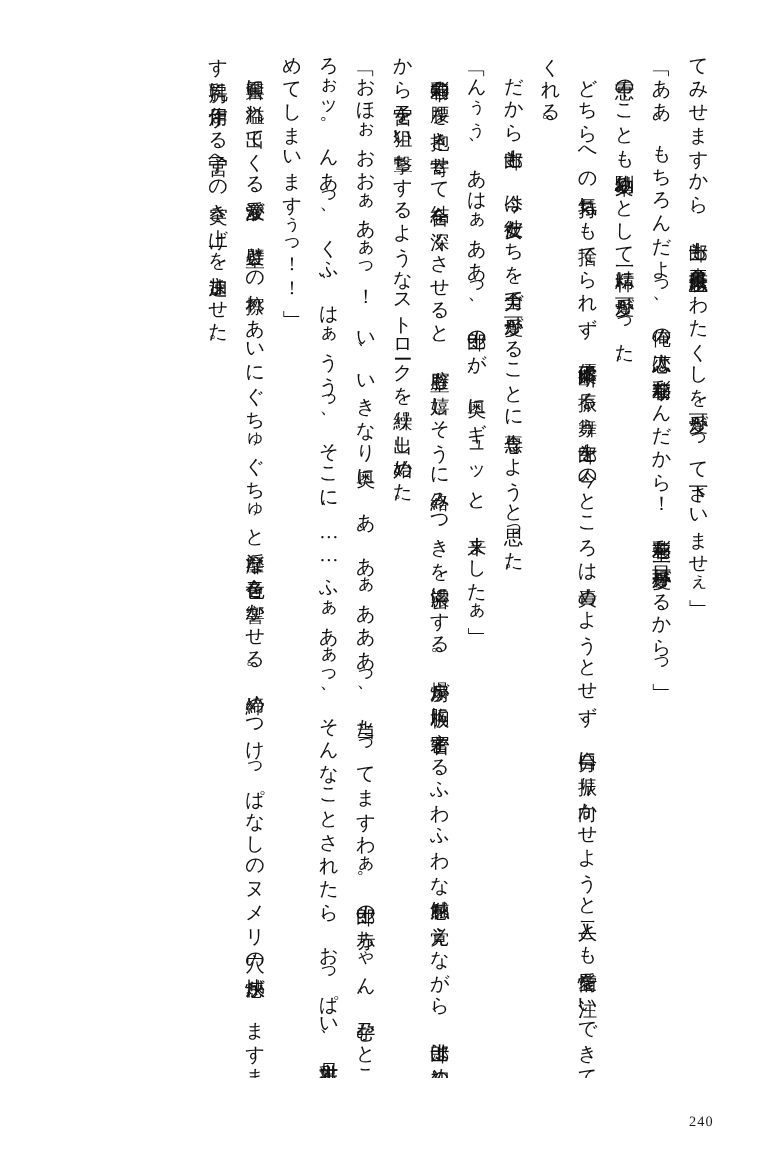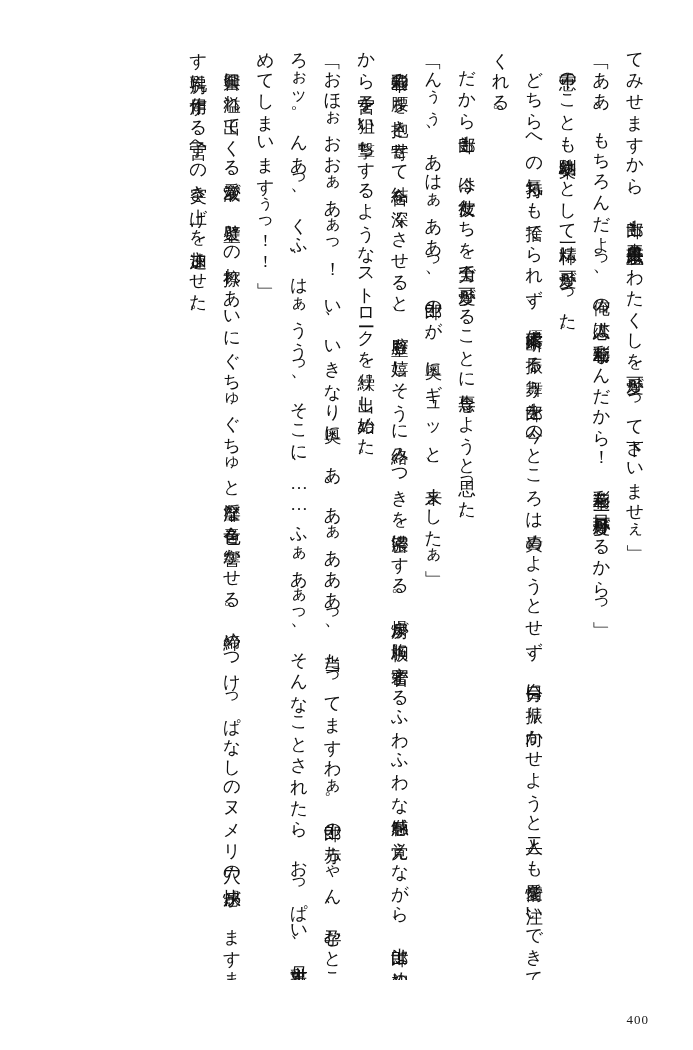--- a/index.html
+++ b/index.html
@@ -66,15 +66,15 @@
     <p class="indent">「ああ、もちろんだよっ、俺の恋人は彩莉華なんだから！　彩莉華を目一杯可愛がるからっ」</p>
     <p>　千恵のことも幼馴染みとして精一杯に可愛がった。</p>
     <p>　どちらへの気持ちも捨てられず、優柔不断に振る舞う士郎を今のところは責めようとせず、自分に振り向かせようと二人とも愛情を注いできてくれる。</p>
     <p>　だから士郎も、今は彼女たちを全力で可愛がることに専念しようと思った。</p>
     <p class="indent">「んぅぅ、あはぁああっ、士郎のが、奥にギュッと、来ましたぁ」</p>
     <p>　彩莉華の腰を抱き寄せて結合を深くさせると、膣壁も嬉しそうに絡みつきを濃密にする。爆房が胸板に密着するふわふわな感触を覚えながら、士郎は初めから子宮を狙い撃ちするようなストロークを繰り出し始めた。</p>
     <p class="indent">「おほぉおおぁあぁっ！　い、いきなり奥に、あ、あぁあああっ、当たってますわぁ。士郎の赤ちゃん、孕むところぉッ。んあっ、くふ、はぁううっ、そこに、……ふぁあぁっ、そんなことされたら、おっぱい、母乳出す準備始めてしまいますぅっ!!」</p>
     <p>　興奮に溢れ出てくる愛液が、襞壁との擦れあいにぐちゅぐちゅと淫靡な音色を響かせる。締めつけっぱなしのヌメリ穴の快感が、ますます乳房に作用する子宮への突き上げを加速させた。</p>
   </div>
 
-  <div class="page-number">400</div>
+  <div class="page-number">240</div>
 
 </div>
 
 </body></html>

